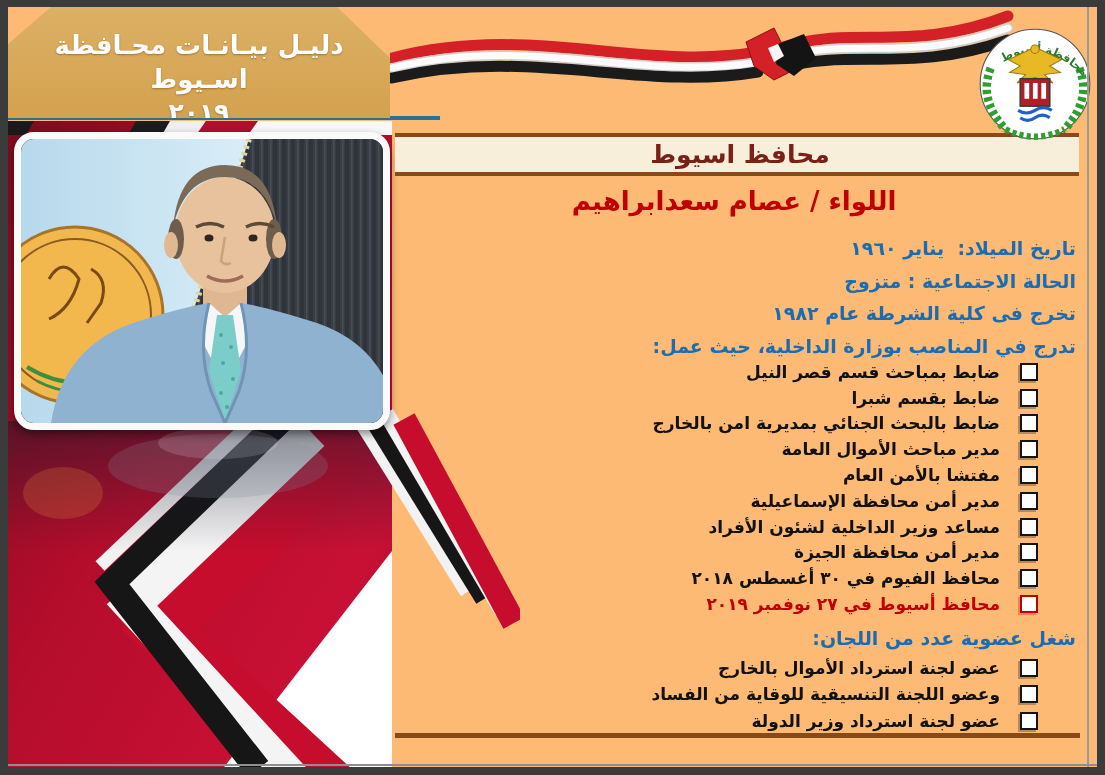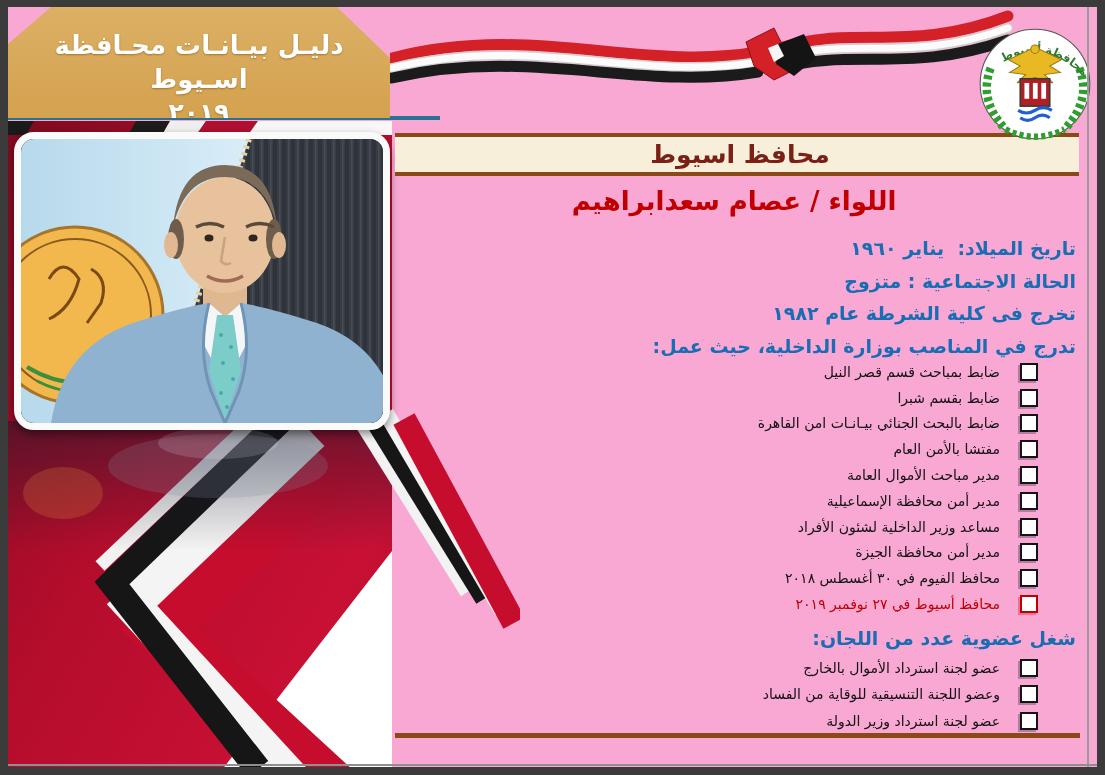--- a/index.html
+++ b/index.html
@@ -1,16 +1,16 @@
 <!DOCTYPE html>
 <html lang="ar"><head>
 <meta charset="utf-8">
 <style>
   html,body{margin:0;padding:0;background:#777;}
-  .page{position:relative;width:1105px;height:775px;background:#f9a8d4;
+  .page{position:relative;width:1105px;height:775px;background:#fdba74;
         font-family:"DejaVu Sans",sans-serif;overflow:hidden;margin:0 auto;}
   
   .frame{position:absolute;background:#3b3b3b;z-index:40;}
   .frame.top{left:0;top:0;width:1105px;height:7px;}
   .frame.left{left:0;top:0;width:8px;height:775px;}
   .frame.bottom{left:0;top:767px;width:1105px;height:8px;}
   .frame.right{left:1097px;top:0;width:8px;height:775px;}
   .edge-line-v{position:absolute;left:1087px;top:7px;width:2px;height:760px;background:#9a9a9a;z-index:39;}
   .edge-line-h{position:absolute;left:8px;top:764px;width:1089px;height:2px;background:#8f8f8f;z-index:39;}
 
@@ -37,21 +37,21 @@
   
   .band{position:absolute;left:395px;top:133px;width:678px;height:35px;z-index:10;
         background:#f8efdb;border-top:4px solid #8a4a17;border-bottom:4px solid #8a4a17;
         color:#7b2016;font-size:25px;font-weight:bold;text-align:center;line-height:35px;padding-left:6px;}
   .gov-name{position:absolute;left:395px;top:186px;width:678px;z-index:10;
         color:#c00000;font-size:26px;font-weight:bold;text-align:center;}
   .info{position:absolute;left:395px;top:232px;width:683px;z-index:10;direction:rtl;
         color:#1a6cb3;font-size:19px;font-weight:bold;padding-right:2px;box-sizing:border-box;}
   .info .line{height:32.5px;line-height:32.5px;white-space:pre;}
   .list{position:absolute;left:395px;width:683px;z-index:10;direction:rtl;box-sizing:border-box;
-        padding-right:40px;color:#111;font-size:14px;font-weight:normal;}
+        padding-right:40px;color:#111;font-size:17px;font-weight:bold;}
   .list.positions{top:359px;}
   .list.committees{top:655px;}
   .row{display:flex;align-items:center;height:25.8px;}
   .list.committees .row{height:26.3px;}
   .checkbox{flex:0 0 auto;width:14px;height:14px;background:#fff;border:2.5px solid #141414;
             margin-left:20px;box-shadow:-2px 2px 0 rgba(20,20,50,.3);}
   .row.red{color:#c00000;}
   .row.red .checkbox{border-color:#c00000;box-shadow:-2px 2px 0 rgba(192,0,0,.3);}
   .sub-heading{position:absolute;left:395px;top:627px;width:683px;z-index:10;direction:rtl;
         color:#1a6cb3;font-size:19px;font-weight:bold;padding-right:2px;box-sizing:border-box;}
@@ -231,29 +231,29 @@
     <div class="row">
         <span class="checkbox"></span>
         <span>ضابط بمباحث قسم قصر النيل</span>
       </div>
     <div class="row">
         <span class="checkbox"></span>
         <span>ضابط بقسم شبرا</span>
       </div>
     <div class="row">
         <span class="checkbox"></span>
-        <span>ضابط بالبحث الجنائي بيـانـات امن القاهرة</span>
+        <span>ضابط بالبحث الجنائي بمديرية امن بالخارج</span>
+      </div>
+    <div class="row">
+        <span class="checkbox"></span>
+        <span>مدير مباحث الأموال العامة</span>
       </div>
     <div class="row">
         <span class="checkbox"></span>
         <span>مفتشا بالأمن العام</span>
-      </div>
-    <div class="row">
-        <span class="checkbox"></span>
-        <span>مدير مباحث الأموال العامة</span>
       </div>
     <div class="row">
         <span class="checkbox"></span>
         <span>مدير أمن محافظة الإسماعيلية</span>
       </div>
     <div class="row">
         <span class="checkbox"></span>
         <span>مساعد وزير الداخلية لشئون الأفراد</span>
       </div>
     <div class="row">

